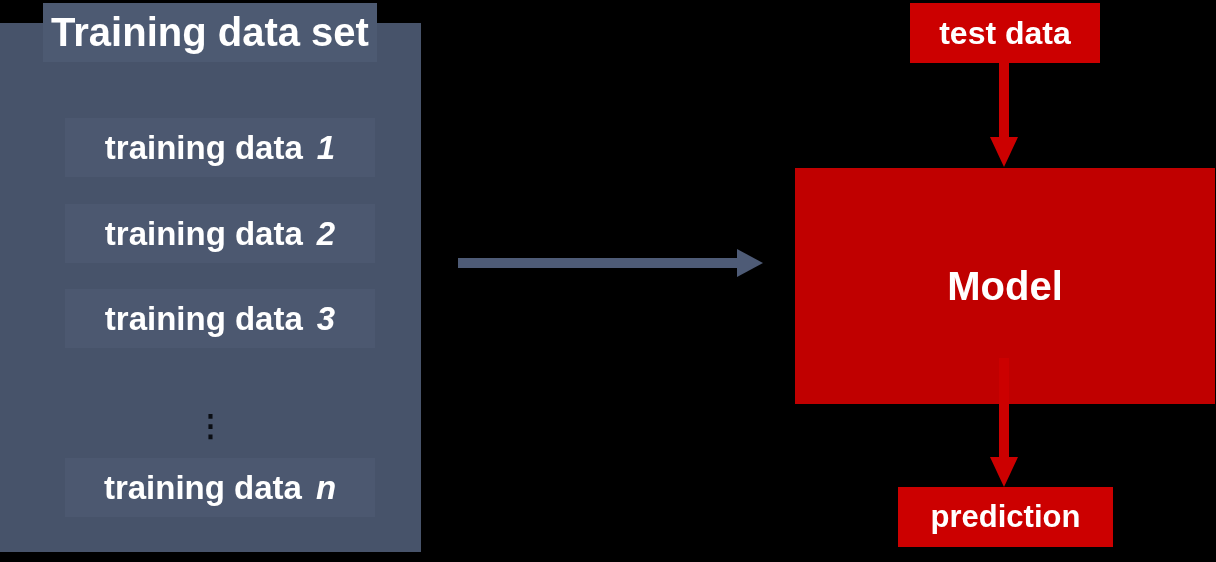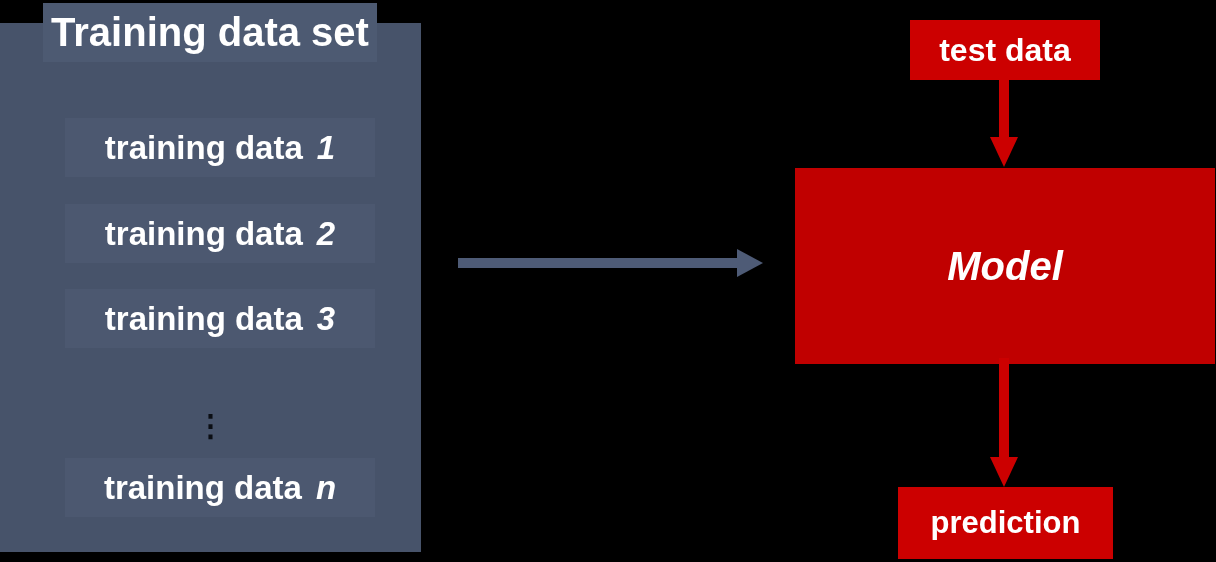--- a/index.html
+++ b/index.html
@@ -61,23 +61,23 @@
     line-height: 36px;
   }
   
   .redbox {
     position: absolute;
     background: #cc0000;
     display: flex; align-items: center; justify-content: center;
     color: #ffffff;
     font-weight: bold;
   }
-  .test-box { left: 910px; top: 20px; width: 190px; height: 60px; font-size: 32px; }
-  .model-box { left: 795px; top: 168px; width: 420px; height: 196px; font-size: 40px; background: #c00000; font-style: italic; }
-  .pred-box { left: 898px; top: 487px; width: 215px; height: 72px; font-size: 31px; }
+  .test-box { left: 910px; top: 3px; width: 190px; height: 60px; font-size: 32px; }
+  .model-box { left: 795px; top: 168px; width: 420px; height: 236px; font-size: 40px; background: #c00000; }
+  .pred-box { left: 898px; top: 487px; width: 215px; height: 60px; font-size: 31px; }
   
   .arrow-part { position: absolute; }
   .h-line {
     left: 458px; top: 258px;
     width: 281px; height: 10px;
     background: #4e5b76;
   }
   .h-head {
     left: 737px; top: 249px;
     width: 0; height: 0;

